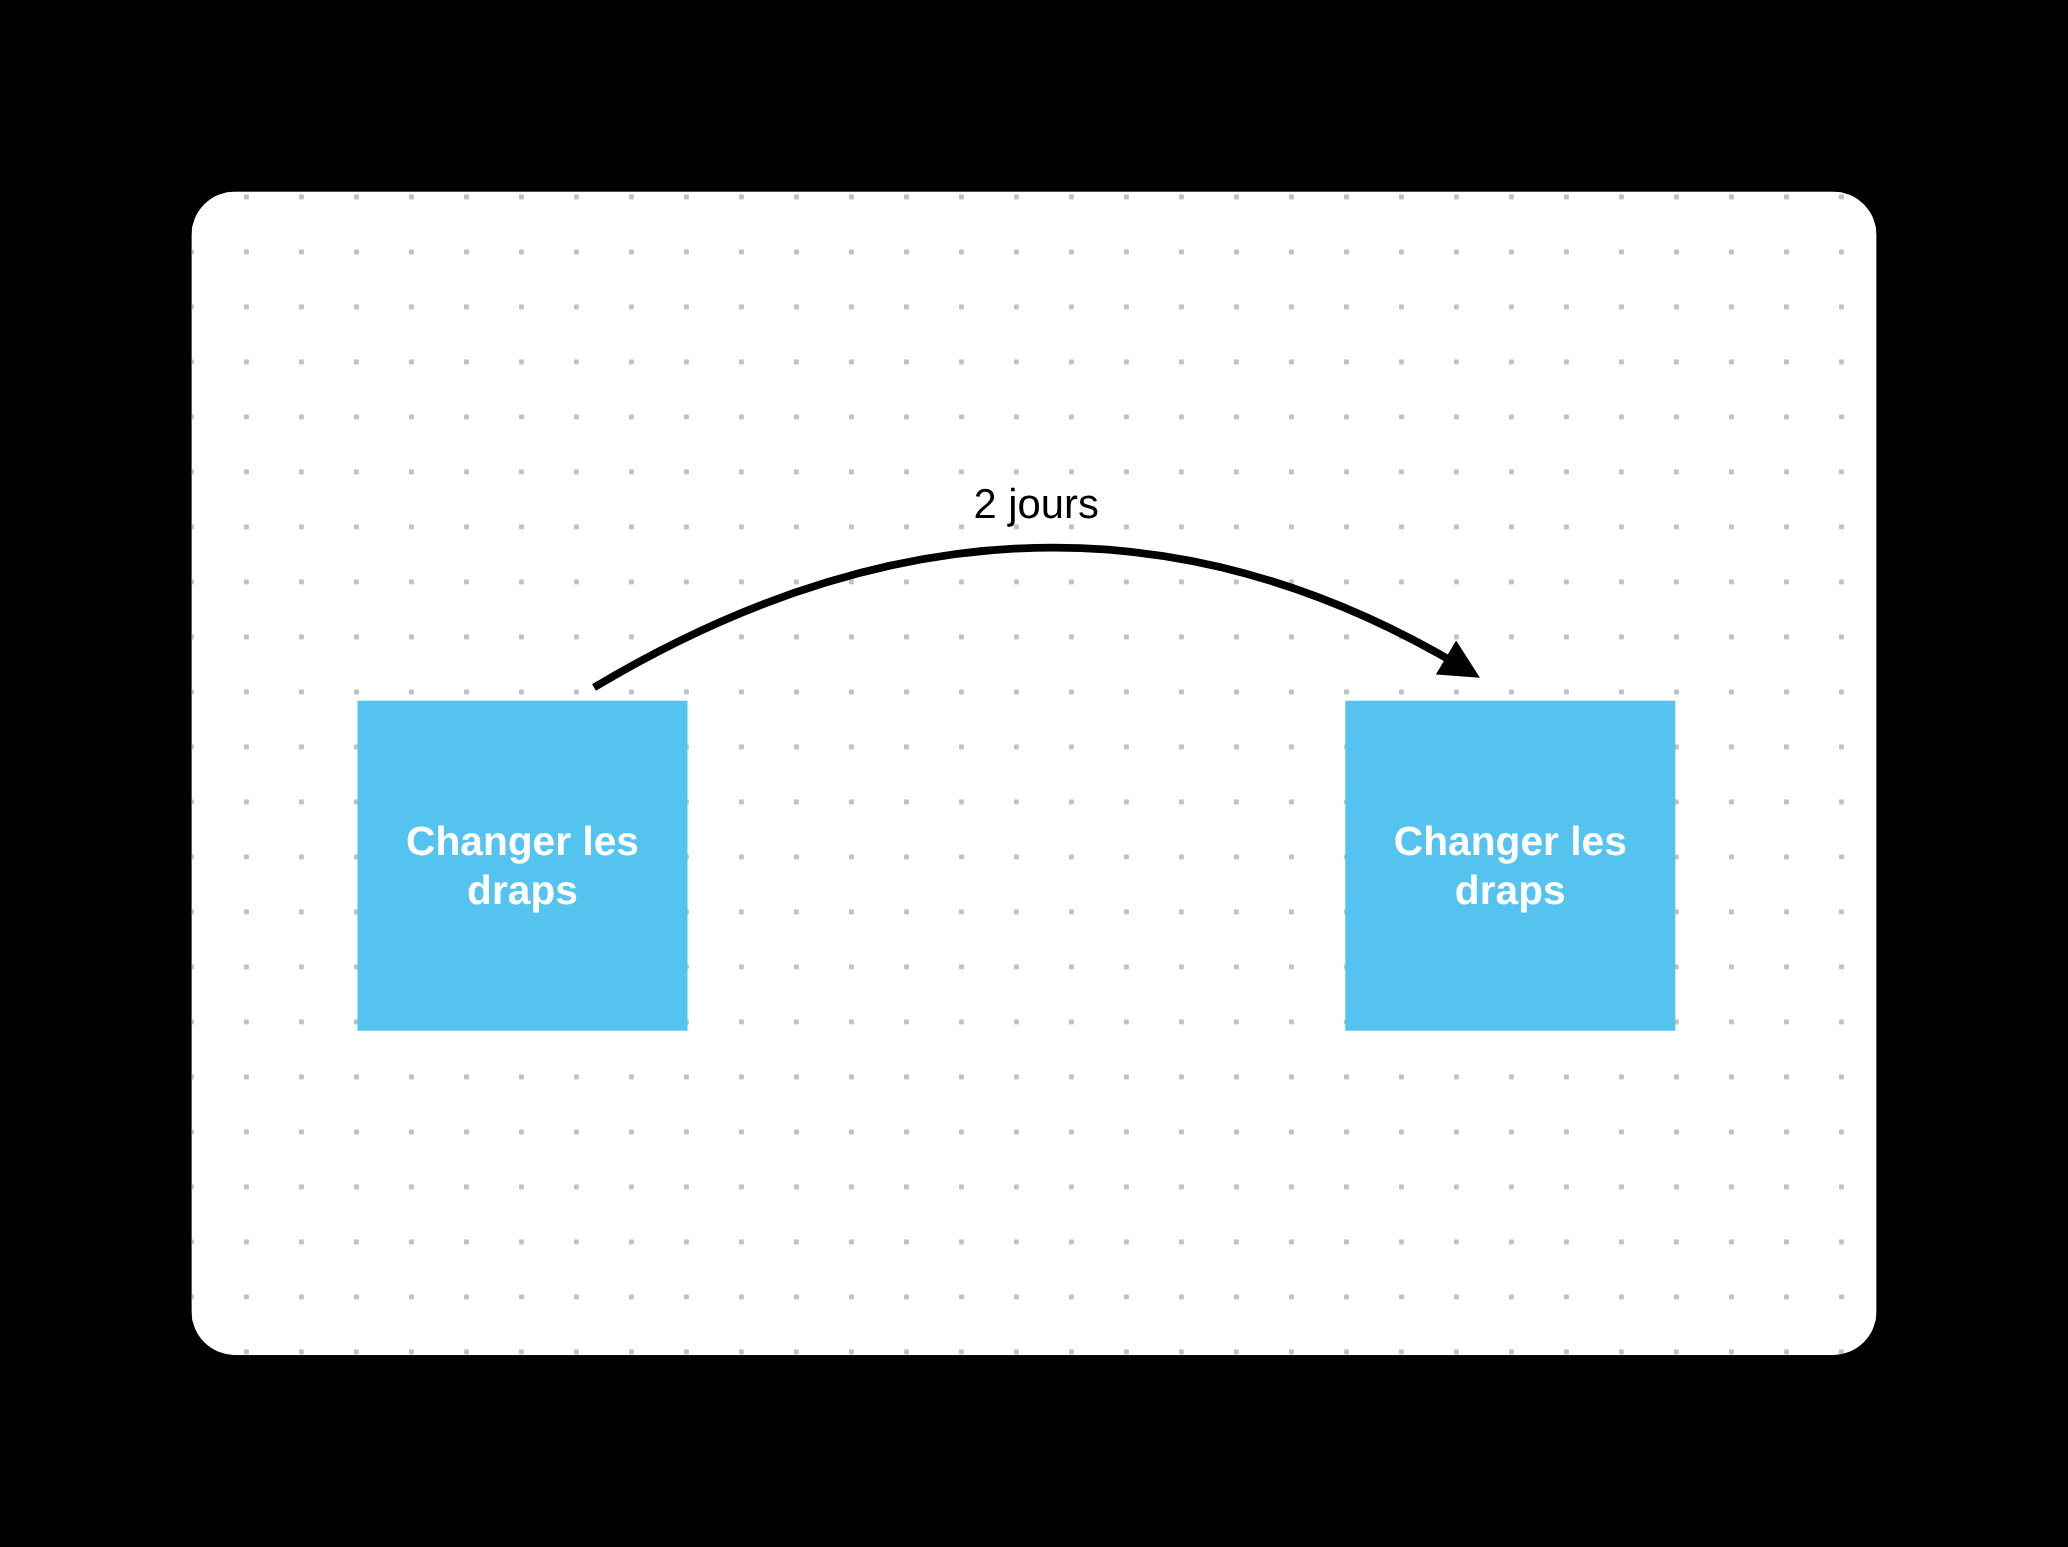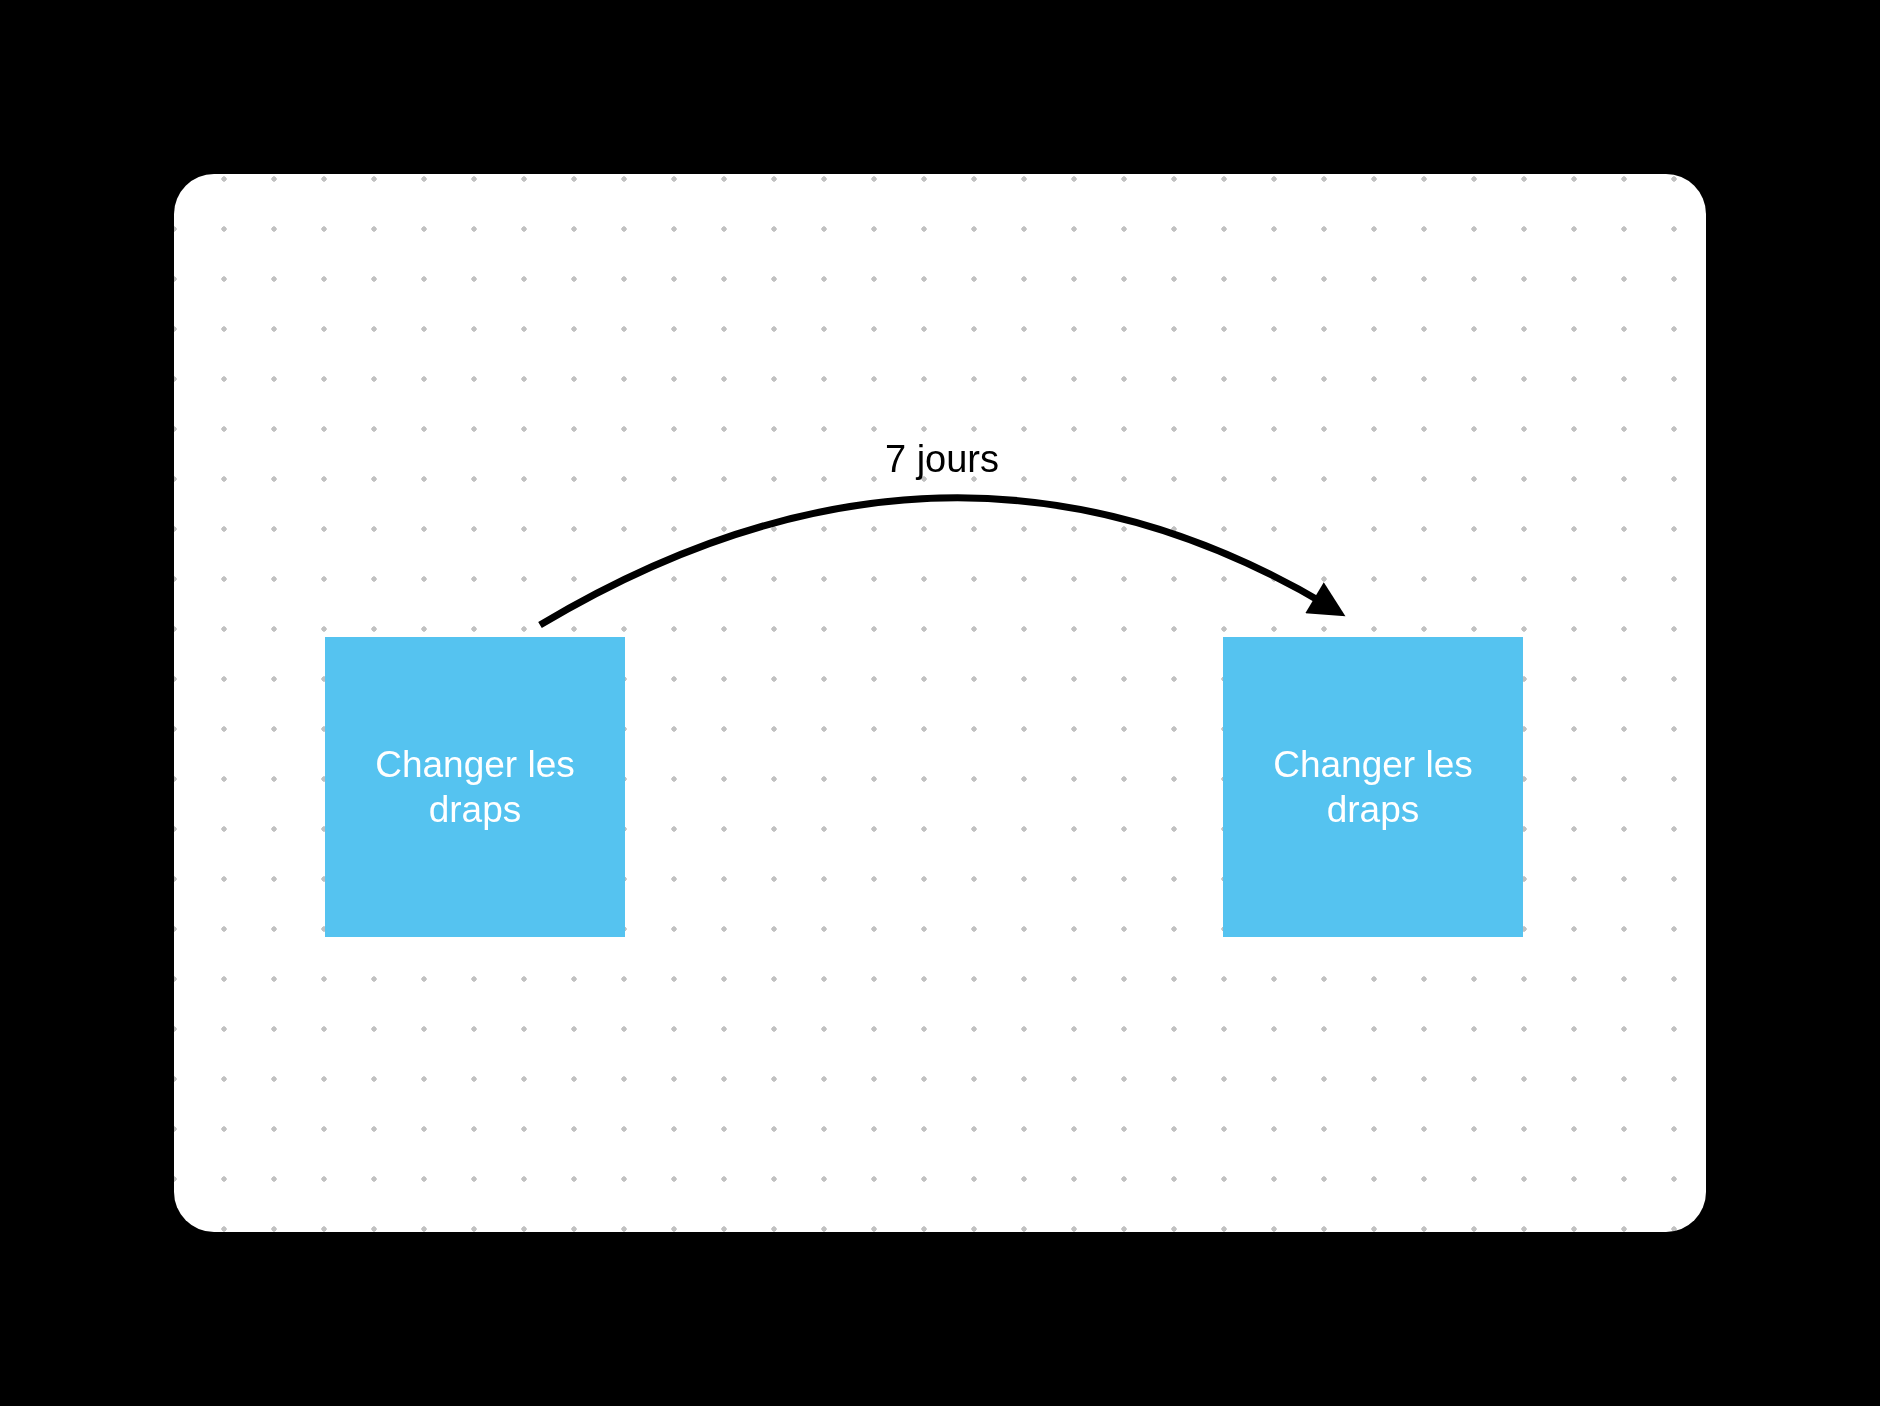--- a/index.html
+++ b/index.html
@@ -36,21 +36,21 @@
     align-items: center;
     justify-content: center;
     text-align: center;
   }
   .note-left  { left: 151px; top: 463px; }
   .note-right { left: 1049px; top: 463px; }
   .note-label {
     max-width: 262px;
     color: var(--note-text-color, #ffffff);
     font-size: 37px;
-    font-weight: 400;
+    font-weight: 700;
     line-height: 45px;
   }
   .connector {
     position: absolute;
     left: 0;
     top: 0;
     width: 1880px;
     height: 1406px;
   }
   .connector-path {
@@ -92,15 +92,15 @@
 
   <svg class="connector" viewBox="0 0 1880 1406" xmlns="http://www.w3.org/2000/svg">
     <defs>
       <marker id="arrow-head" viewBox="0 0 10 10" refX="5" refY="5" markerWidth="46" markerHeight="36" markerUnits="userSpaceOnUse" orient="auto">
         <path class="arrowhead" d="M 0 0 L 10 5 L 0 10 z"></path>
       </marker>
     </defs>
     <path class="connector-path" d="M 540 625 Q 950 380 1330 607" marker-end="url(#arrow-head)"></path>
   </svg>
 
-  <div class="connector-label">7 jours</div>
+  <div class="connector-label">2 jours</div>
 
 </div>
 
 </body></html>

